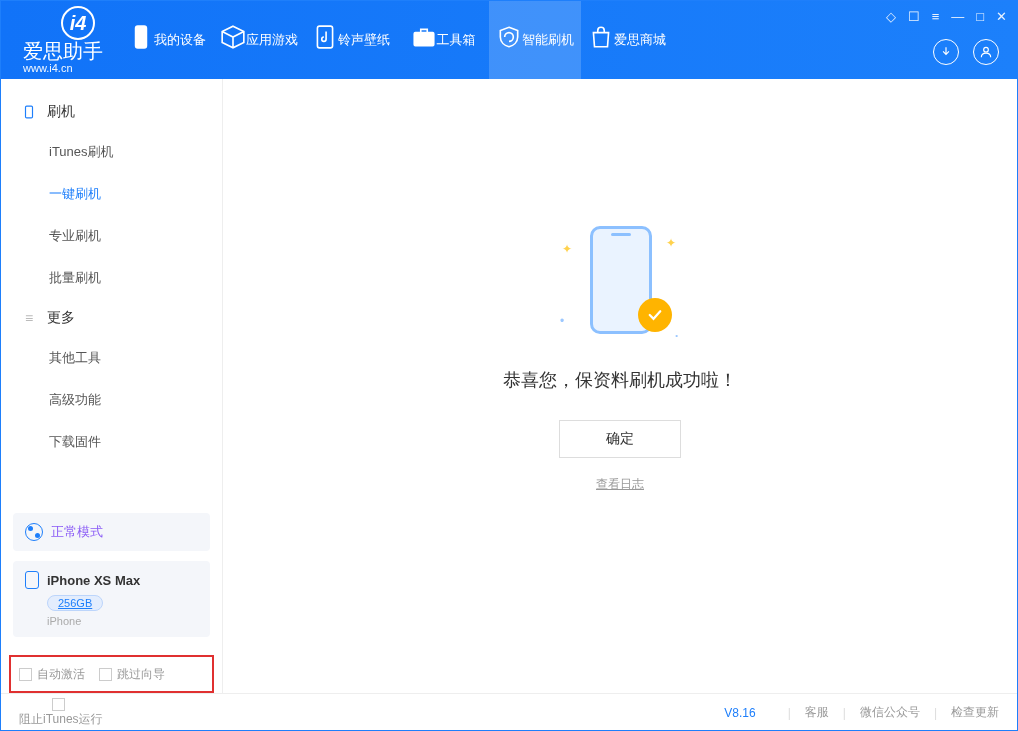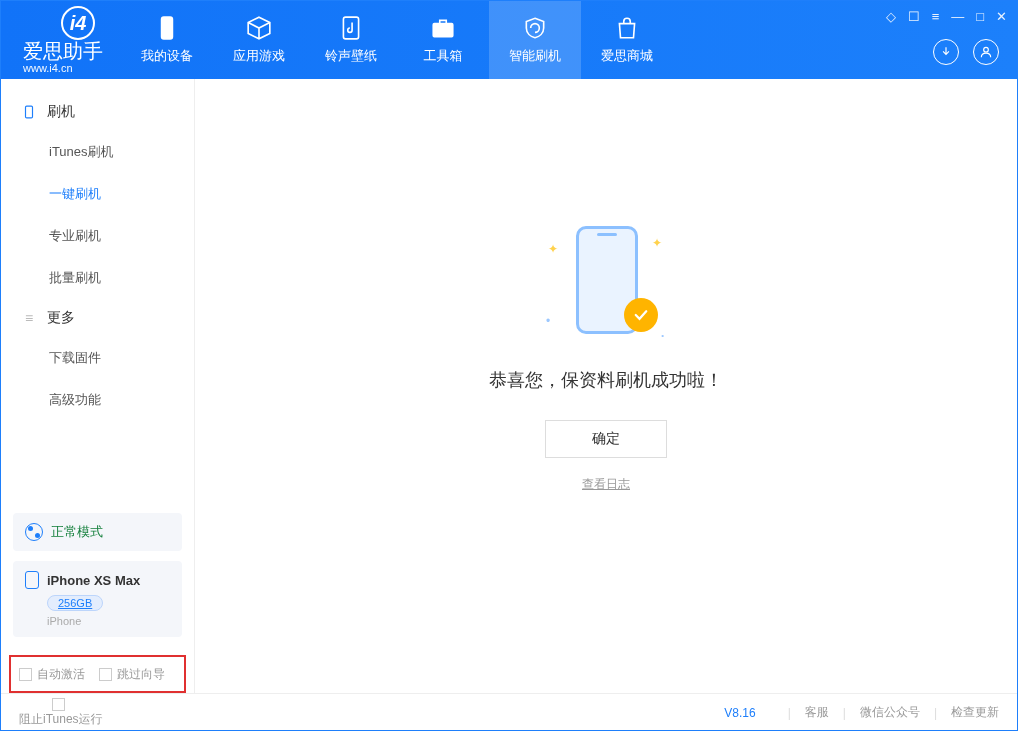--- a/index.html
+++ b/index.html
@@ -5,39 +5,39 @@
 * { margin: 0; padding: 0; box-sizing: border-box; font-family: "Microsoft YaHei", Arial, sans-serif; }
 body { background: #fff; width: 1018px; height: 731px; overflow: hidden; border: 1px solid #1e7ffb; }
 
 .header { height: 78px; background: linear-gradient(to right, #1173f8, #1c80fb); display: flex; align-items: center; color: #fff; position: relative; }
 .logo-area { display: flex; align-items: flex-end; padding: 0 18px 0 22px; flex-direction: column; }
 .logo-icon { width: 34px; height: 34px; border: 2.5px solid #fff; border-radius: 50%; display: flex; align-items: center; justify-content: center; font-weight: bold; font-style: italic; font-size: 20px; margin-right: 8px; }
 .logo-text { font-size: 20px; font-weight: 500; line-height: 1.1; }
 .logo-sub { font-size: 11px; opacity: 0.95; }
 
 .tabs { display: flex; height: 100%; }
-.tab { width: 92px; display: flex; flex-direction: column; align-items: center; justify-content: center; cursor: pointer; font-size: 13px; }
+.tab { width: 92px; display: flex; align-items: center; justify-content: center; cursor: pointer; font-size: 13px; }
 .tab.active { background: rgba(255,255,255,0.18); }
 .tab-icon { width: 26px; height: 26px; margin-bottom: 6px; display: flex; align-items: center; justify-content: center; }
 .tab-icon svg { width: 100%; height: 100%; fill: none; stroke: #fff; stroke-width: 1.5; }
 
 .window-controls { position: absolute; right: 10px; top: 8px; display: flex; gap: 12px; font-size: 13px; }
 .window-controls span { cursor: pointer; opacity: 0.9; }
 .user-controls { position: absolute; right: 18px; bottom: 14px; display: flex; gap: 14px; }
 .user-controls span { width: 26px; height: 26px; border: 1.5px solid #fff; border-radius: 50%; display: flex; align-items: center; justify-content: center; cursor: pointer; }
 
 .body { display: flex; height: 614px; }
-.sidebar { width: 194px; border-right: 1px solid #eee; padding-top: 14px; position: relative; }
+.sidebar { width: 222px; border-right: 1px solid #eee; padding-top: 14px; position: relative; }
 .section-header { display: flex; align-items: center; padding: 10px 20px; font-size: 14px; color: #333; }
 .section-header .sicon { width: 16px; height: 16px; margin-right: 10px; display: flex; align-items: center; justify-content: center; }
 .nav-item { padding: 12px 16px 12px 48px; font-size: 13px; color: #555; cursor: pointer; }
 .nav-item.active { color: #1e7ffb; }
 
 .device-panel { position: absolute; bottom: 56px; left: 12px; right: 12px; }
-.mode-box { background: #f4f6fa; border-radius: 4px; padding: 10px 12px; display: flex; align-items: center; font-size: 13px; color: #15803d; margin-bottom: 10px; }
+.mode-box { background: #f4f6fa; border-radius: 4px; padding: 10px 12px; display: flex; align-items: center; font-size: 13px; color: #8b5cf6; margin-bottom: 10px; }
 .mode-icon { width: 18px; height: 18px; border: 1.5px solid #1e7ffb; border-radius: 50%; margin-right: 8px; position: relative; }
 .mode-icon::before, .mode-icon::after { content: ""; position: absolute; background: #1e7ffb; border-radius: 50%; width: 5px; height: 5px; }
 .mode-icon::before { top: 2px; left: 2px; }
 .mode-icon::after { bottom: 2px; right: 2px; }
 .device-box { background: #f4f6fa; border-radius: 4px; padding: 10px 12px; }
 .device-name { font-size: 13px; font-weight: 600; color: #333; display: flex; align-items: center; }
 .device-name .dicon { width: 14px; height: 18px; border: 1.5px solid #1e7ffb; border-radius: 3px; margin-right: 8px; }
 .storage-pill { display: inline-block; background: #e3edfd; color: #1e7ffb; border: 1px solid #bcd5fb; border-radius: 10px; padding: 1px 10px; font-size: 11px; margin-top: 6px; margin-left: 22px; text-decoration: underline; }
 .device-type { font-size: 11px; color: #aaa; margin-left: 22px; margin-top: 4px; }
 
@@ -162,22 +162,23 @@
       <span>刷机</span>
     </div>
     <div class="nav-item">iTunes刷机</div>
     <div class="nav-item active">一键刷机</div>
     <div class="nav-item">专业刷机</div>
     <div class="nav-item">批量刷机</div>
     <div class="section-header">
       <span class="sicon" style="color:#bbb;">≡</span>
       <span>更多</span>
     </div>
+    <div class="nav-item">其他工具</div>
+    <div class="nav-item">高级功能</div>
     <div class="nav-item">下载固件</div>
-    <div class="nav-item">高级功能</div>
 
     <div class="device-panel">
       <div class="mode-box">
         <span class="mode-icon"></span>
         <span>正常模式</span>
       </div>
       <div class="device-box">
         <div class="device-name">
           <span class="dicon"></span>
           <span>iPhone XS Max</span>

